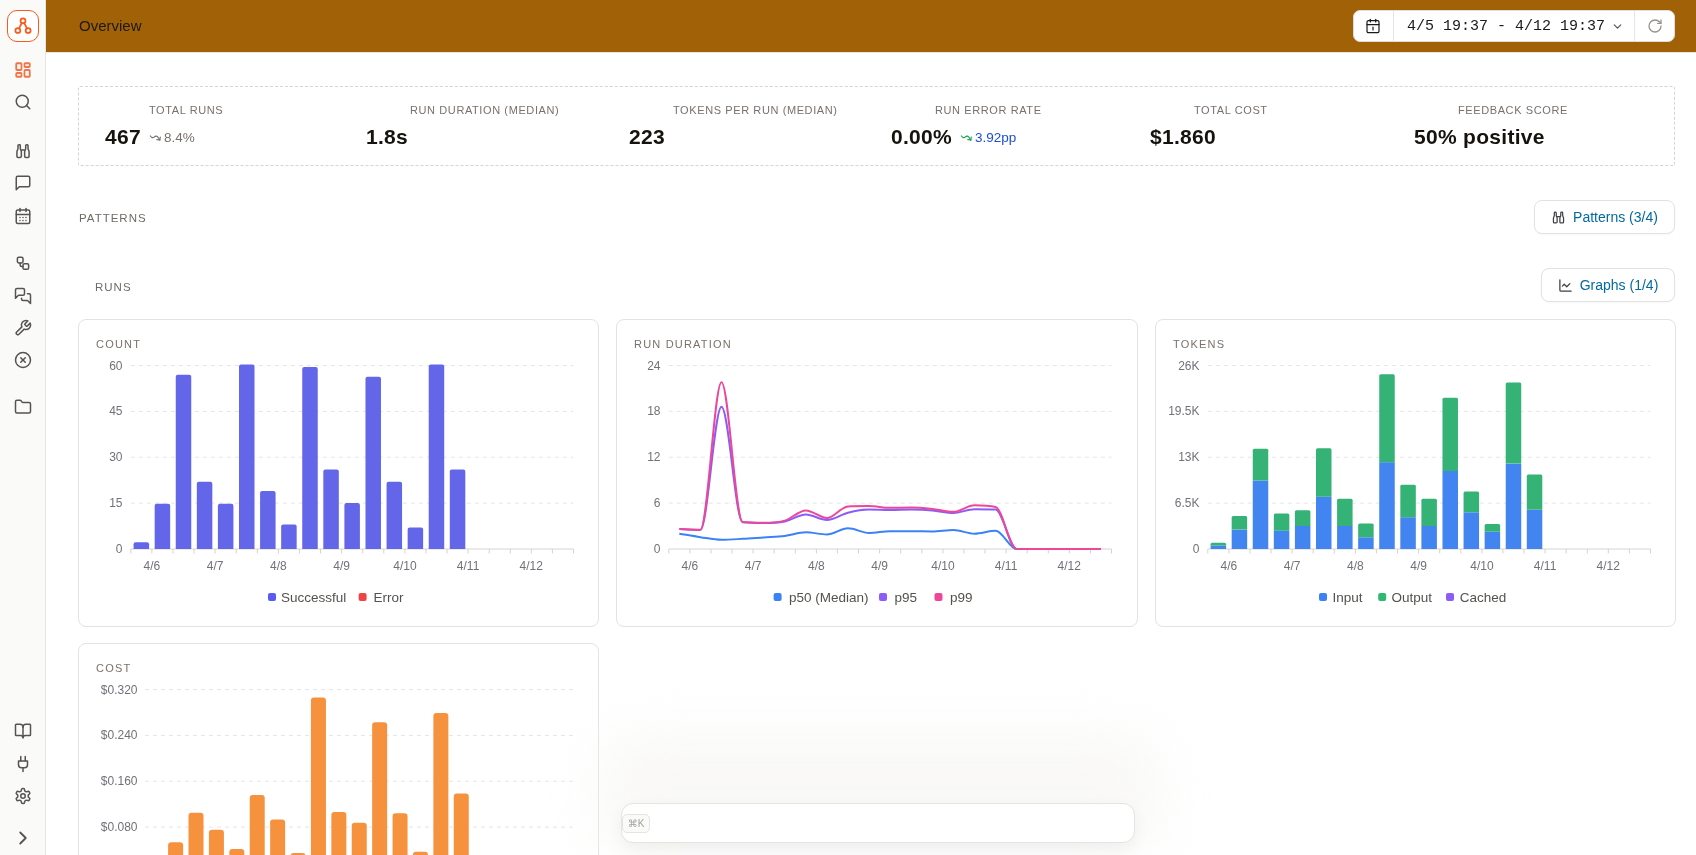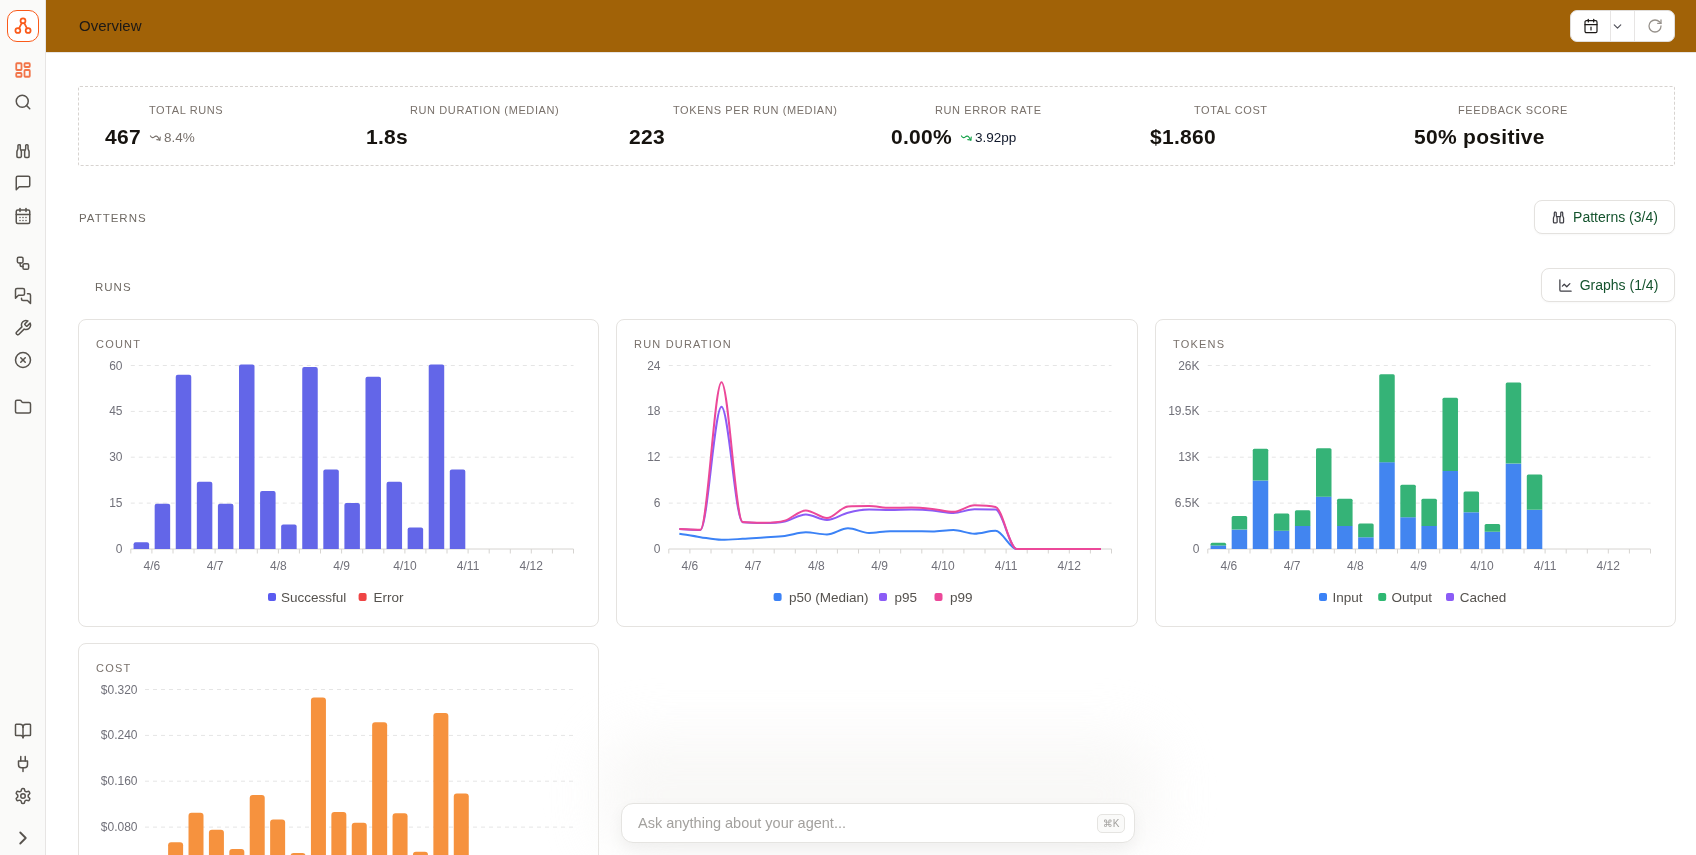--- a/index.html
+++ b/index.html
@@ -21,21 +21,21 @@
   border:1px dashed #d7d3d0; border-radius:2px; }
 .stat { position:absolute; top:0; }
 .slab { position:absolute; top:17px; left:0; font-size:11px; letter-spacing:0.6px; color:#79716b;
   font-weight:500; white-space:nowrap;margin-left:44px; }
 .sval { position:absolute; top:38px; left:0; font-size:21px; font-weight:700; color:#16130f;
   letter-spacing:0.3px; white-space:nowrap; display:flex; align-items:center; }
 .trend { display:inline-flex; align-items:flex-end; font-size:13.5px; font-weight:400; margin-left:8px;
   letter-spacing:0; gap:1px; }
 .seclab { position:absolute; left:79px; font-size:11.5px; font-weight:500; letter-spacing:1px; color:#6f6a64; }
 .secbtn { position:absolute; border:1px solid #e4e2df; border-radius:8px; background:#fff; height:34px;
-  display:flex; align-items:center; justify-content:center; gap:7px; font-size:14px; color:#14532d;
+  display:flex; align-items:center; justify-content:center; gap:7px; font-size:14px; color:#0369a1;
   box-shadow:0 1px 2px rgba(0,0,0,0.03); }
 .card { position:absolute; width:521.3px; height:308px; border:1px solid #e5e3e0;
   border-radius:8px; background:#fff; overflow:hidden; }
 #askwrap { position:absolute; left:600px; top:735px; width:560px; height:120px; border-radius:40px;
   background:#f5f4f2; filter:blur(26px); opacity:0.6; }
 #ask { position:absolute; left:621px; top:803px; width:514px; height:40px; background:#fff;
   border:1px solid #e5e4e1; border-radius:12px; box-shadow:0 6px 16px rgba(0,0,0,0.05);
   display:flex; align-items:center; }
 #ask .ph { margin-left:16px; font-size:14.5px; color:#a3a19e; flex:1; }
 #ask .kbd { margin-right:9px; width:28px; height:19px; border:1px solid #e5e4e1; background:#fafaf9;
@@ -126,20 +126,21 @@
     <div class="seg" style="width:39px;">
         <svg width="16" height="16" viewBox="0 0 24 24" fill="none" stroke="#1c1917" stroke-width="1.8" stroke-linecap="round" stroke-linejoin="round">
           <path d="M8 2v4"></path>
           <path d="M16 2v4"></path>
           <rect width="18" height="18" x="3" y="4" rx="2"></rect>
           <path d="M3 10h18"></path>
           <path d="M12 13.5v4.5"></path>
         </svg>
       </div>
     <div class="divider"></div>
+    <div class="seg dtext">4/5 19:37 - 4/12 19:37</div>
     <div class="seg" style="padding-right:10px;">
         <svg width="13" height="13" viewBox="0 0 24 24" fill="none" stroke="#52525b" stroke-width="2.2" stroke-linecap="round" stroke-linejoin="round">
           <path d="m6 9 6 6 6-6"></path>
         </svg>
       </div>
     <div class="divider"></div>
     <div class="seg" style="width:39px;">
         <svg width="16" height="16" viewBox="0 0 24 24" fill="none" stroke="#96918b" stroke-width="1.9" stroke-linecap="round" stroke-linejoin="round">
           <path d="M21 12a9 9 0 1 1-9-9c2.52 0 4.93 1 6.74 2.74L21 8"></path>
           <path d="M21 3v5h-5"></path>
@@ -162,21 +163,21 @@
     <div class="stat" style="left:287px;">
       <div class="slab">RUN DURATION (MEDIAN)</div>
       <div class="sval">1.8s</div>
     </div>
     <div class="stat" style="left:550px;">
       <div class="slab">TOKENS PER RUN (MEDIAN)</div>
       <div class="sval">223</div>
     </div>
     <div class="stat" style="left:812px;">
       <div class="slab">RUN ERROR RATE</div>
-      <div class="sval">0.00%<span class="trend" style="color:#0f172a">
+      <div class="sval">0.00%<span class="trend" style="color:#1d4ed8">
           <svg width="14" height="14" viewBox="0 0 24 24" fill="none" stroke="#17a34b" stroke-width="2" stroke-linecap="round" stroke-linejoin="round">
             <path d="M2.5 8.5c2 3.3 4.5 3.6 6.7 1.5 2.2-2.1 4.6-1.7 6.5 1.2l2.6 4"></path>
             <path d="M18.6 15.5l-5.2-.7"></path>
             <path d="M18.6 15.5l.7-5.2"></path>
           </svg>
           <span>3.92pp</span>
         </span></div>
     </div>
     <div class="stat" style="left:1071px;">
       <div class="slab">TOTAL COST</div>
@@ -451,14 +452,13 @@
 <path d="M293.15 229.00V81.19Q293.15 78.19 296.15 78.19H305.15Q308.15 78.19 308.15 81.19V229.00Z" fill="#f6923e"></path>
 <path d="M313.56 229.00V172.36Q313.56 169.36 316.56 169.36H325.56Q328.56 169.36 328.56 172.36V229.00Z" fill="#f6923e"></path>
 <path d="M333.96 229.00V210.78Q333.96 207.78 336.96 207.78H345.96Q348.96 207.78 348.96 210.78V229.00Z" fill="#f6923e"></path>
 <path d="M354.37 229.00V72.01Q354.37 69.01 357.37 69.01H366.37Q369.37 69.01 369.37 72.01V229.00Z" fill="#f6923e"></path>
 <path d="M374.77 229.00V152.58Q374.77 149.58 377.77 149.58H386.77Q389.77 149.58 389.77 152.58V229.00Z" fill="#f6923e"></path>
 <rect x="225" y="273" width="8" height="8" rx="2" fill="#f6923e"></rect>
 <text x="238" y="277.5" dominant-baseline="central" font-size="13.5" fill="#55524e">Cost</text>
     </svg></div>
 <div id="askwrap"></div>
 <div id="ask">
-    <div class="ph">Ask anything about your agent...</div>
     <div class="kbd">⌘K</div>
   </div>
 </body></html>

